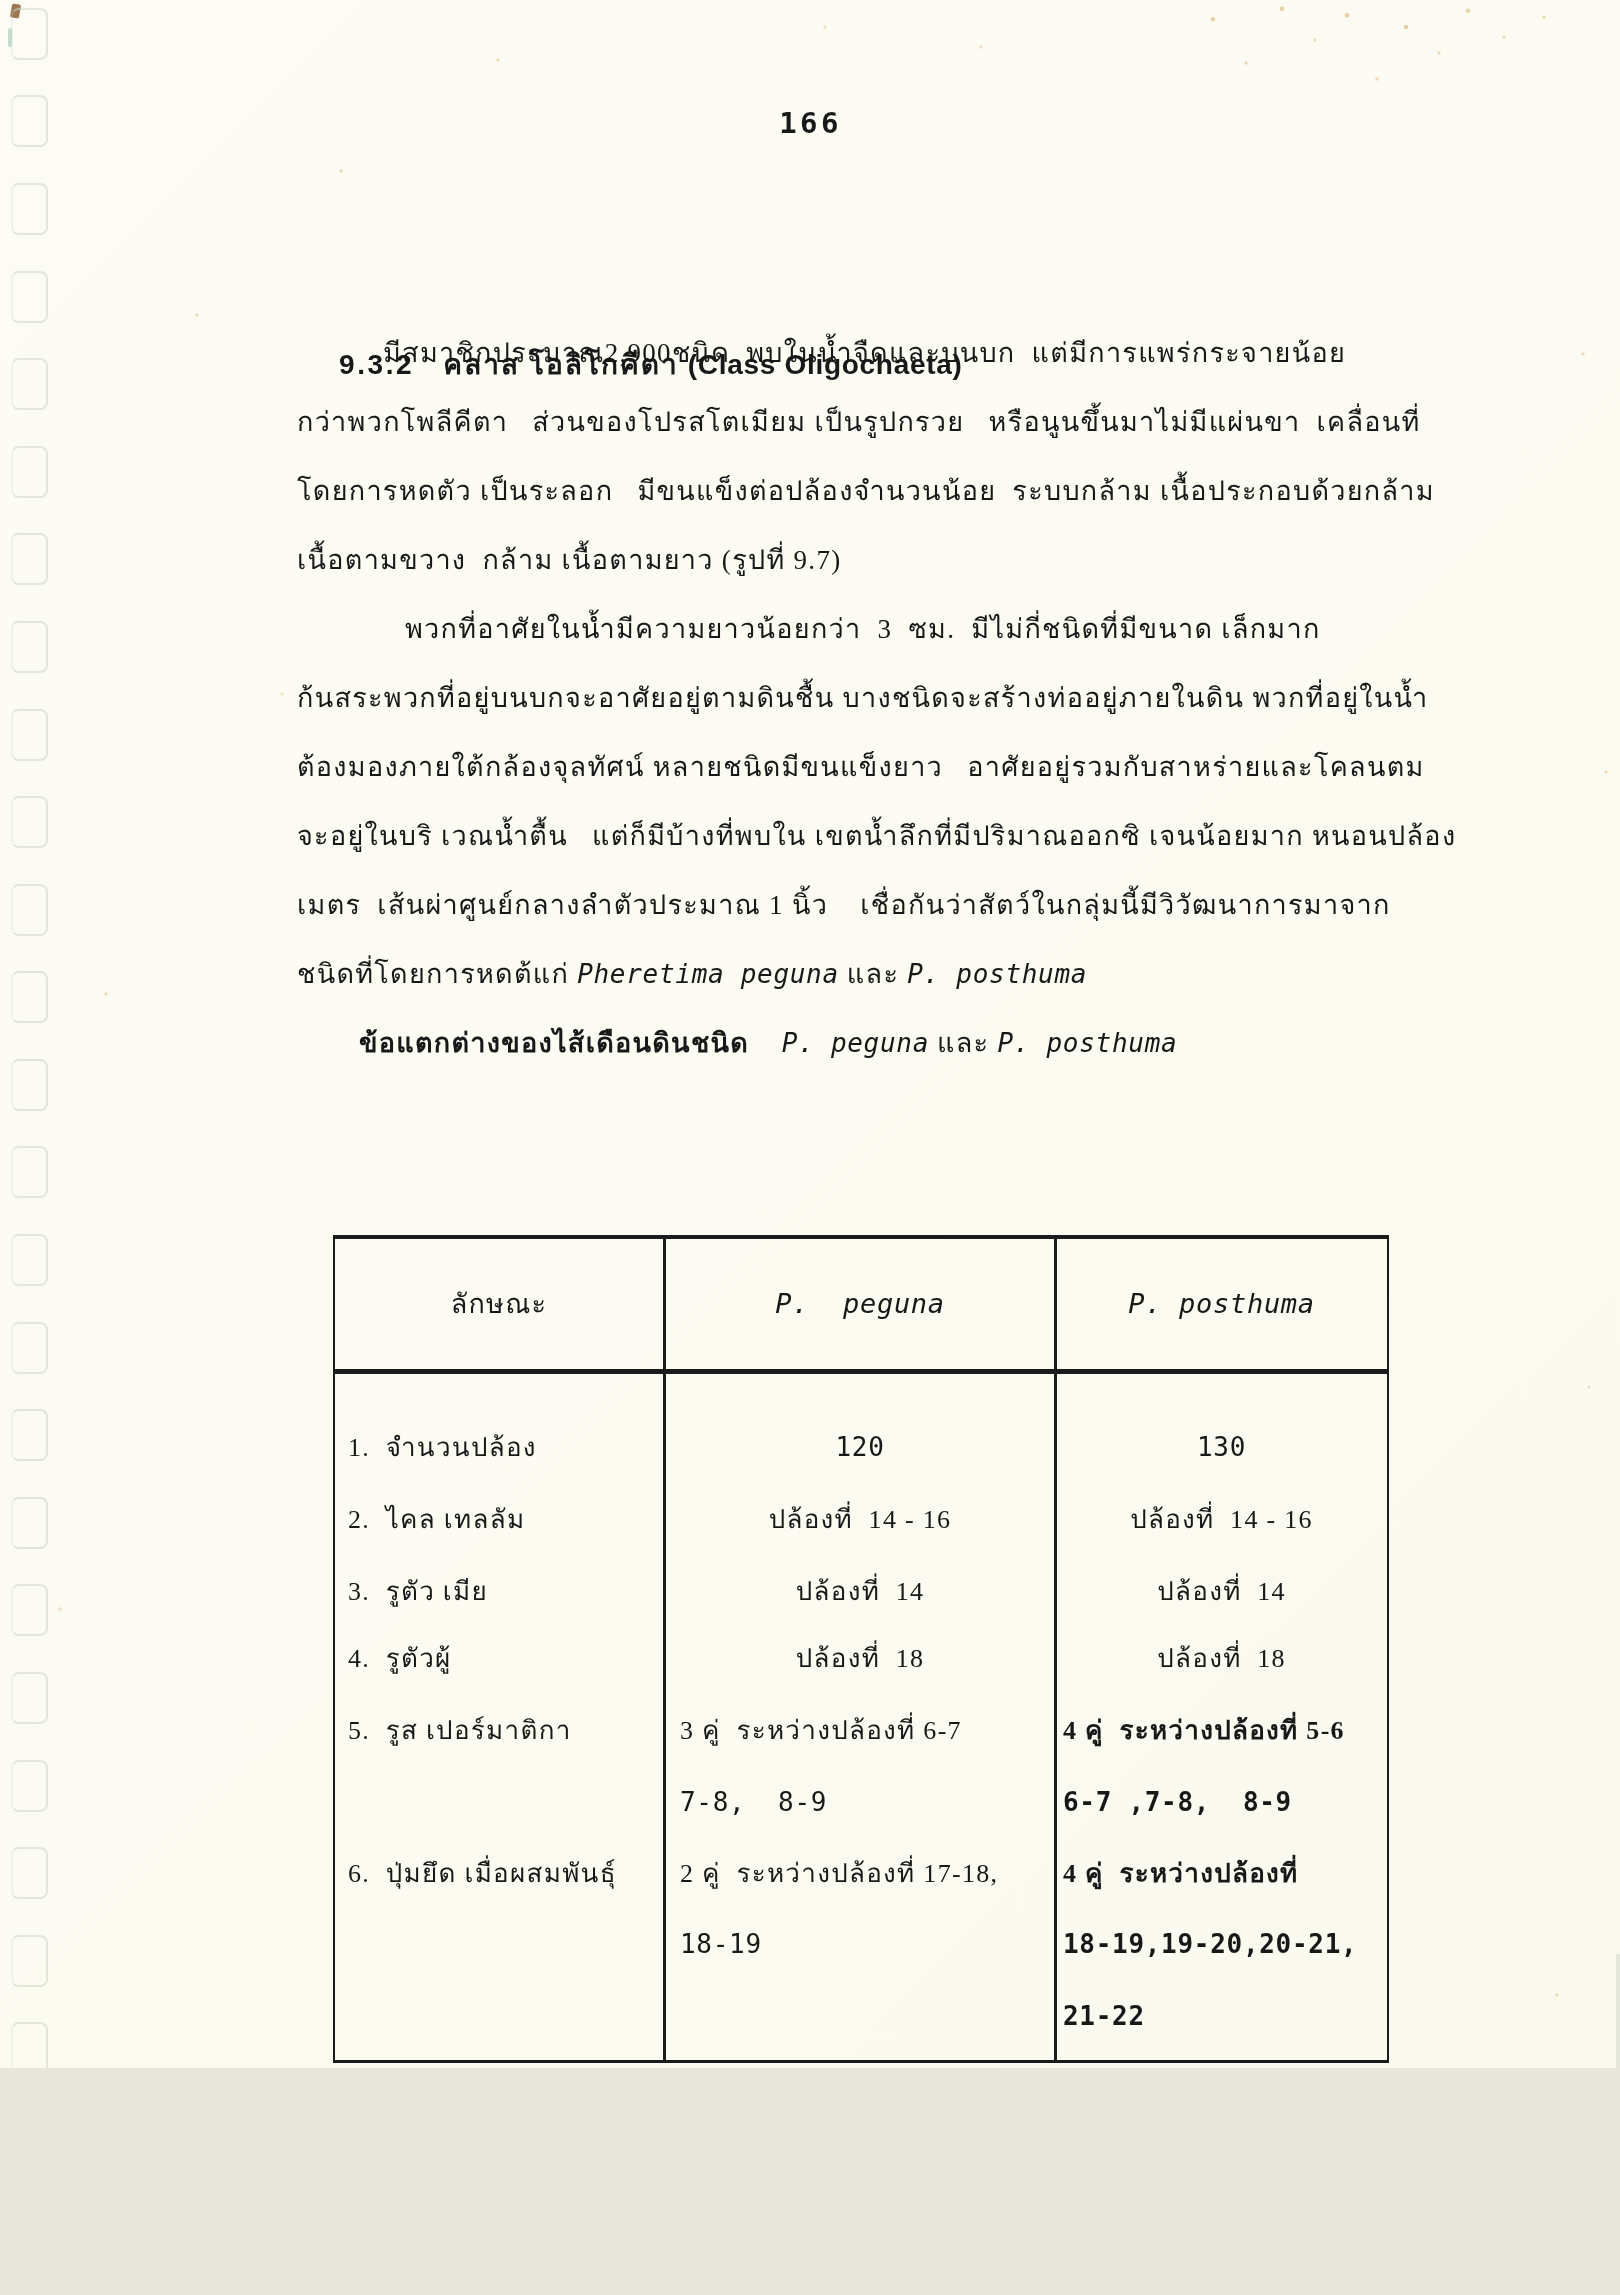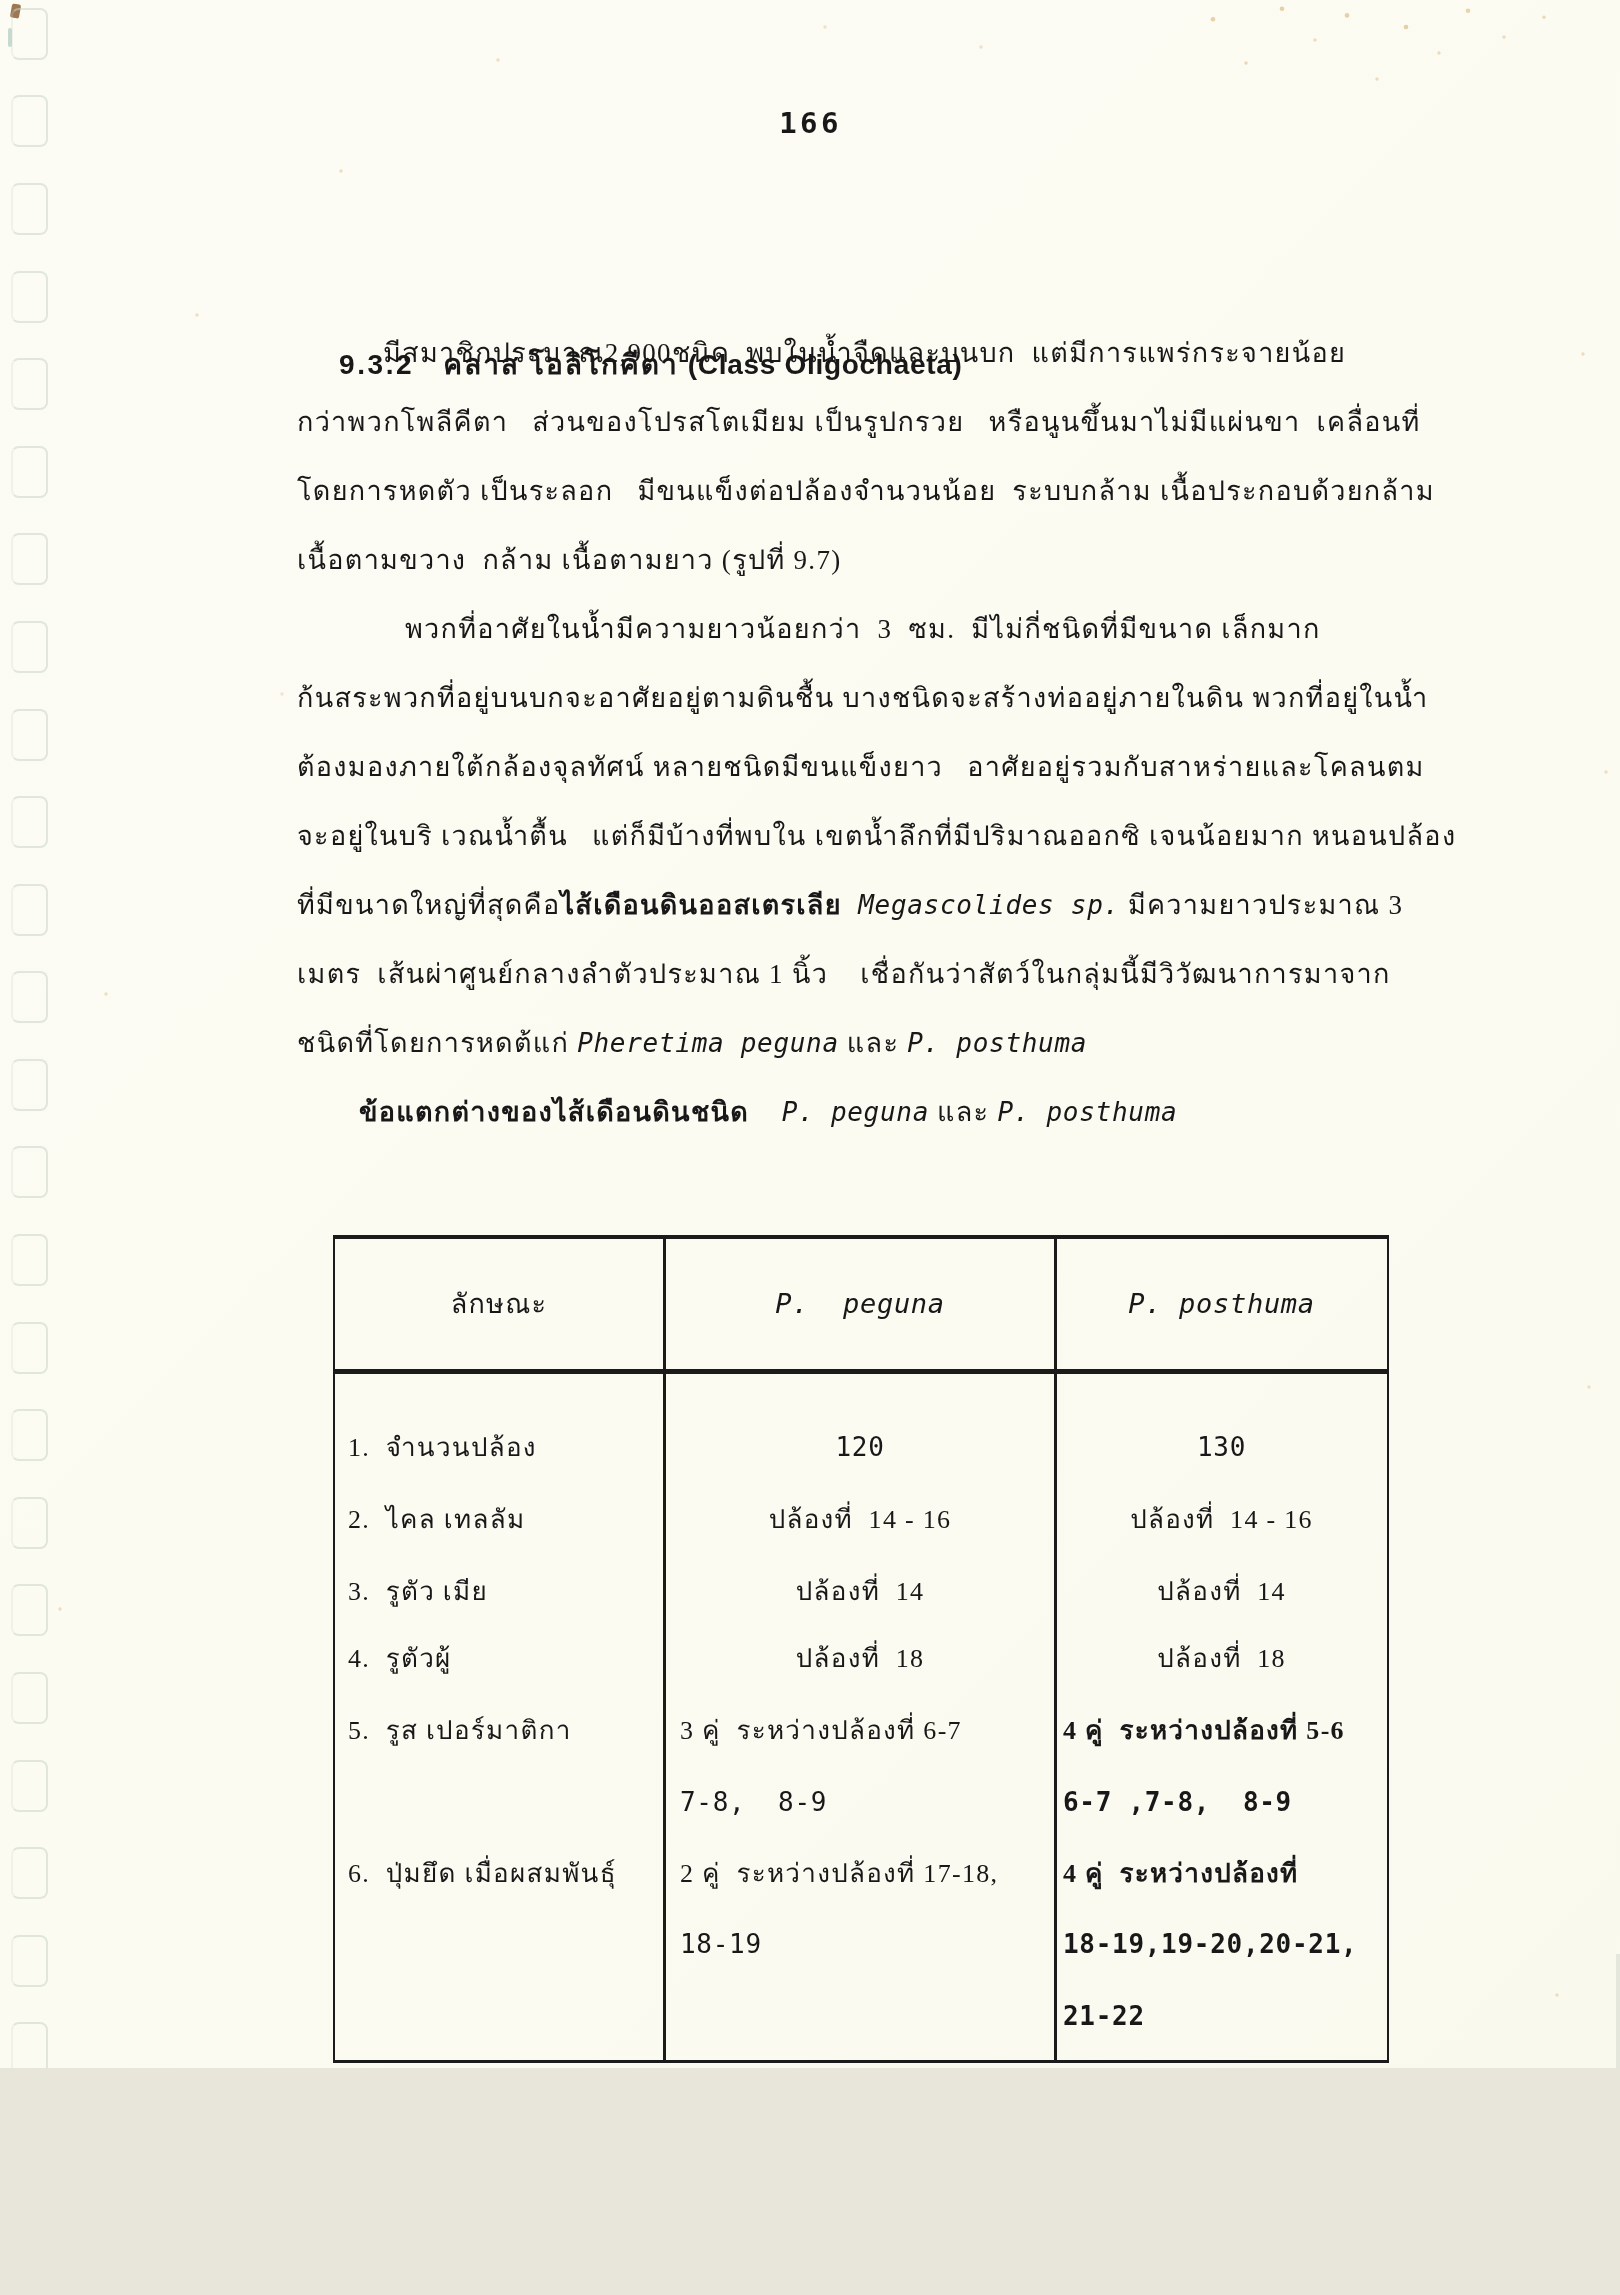--- a/index.html
+++ b/index.html
@@ -142,21 +142,20 @@
 
     <div class="line ind-1">มีสมาชิกประมาณ2,900ชนิด  พบในน้ำจืดและบนบก  แต่มีการแพร่กระจายน้อย</div>
     <div class="line">กว่าพวกโพลีคีตา   ส่วนของโปรสโตเมียม เป็นรูปกรวย   หรือนูนขึ้นมาไม่มีแผ่นขา  เคลื่อนที่</div>
     <div class="line">โดยการหดตัว เป็นระลอก   มีขนแข็งต่อปล้องจำนวนน้อย  ระบบกล้าม เนื้อประกอบด้วยกล้าม</div>
     <div class="line">เนื้อตามขวาง  กล้าม เนื้อตามยาว (รูปที่ 9.7)</div>
 
     <div class="line ind-2">พวกที่อาศัยในน้ำมีความยาวน้อยกว่า  3  ซม.  มีไม่กี่ชนิดที่มีขนาด เล็กมาก</div>
     <div class="line">ก้นสระพวกที่อยู่บนบกจะอาศัยอยู่ตามดินชื้น บางชนิดจะสร้างท่ออยู่ภายในดิน พวกที่อยู่ในน้ำ</div>
     <div class="line">ต้องมองภายใต้กล้องจุลทัศน์ หลายชนิดมีขนแข็งยาว   อาศัยอยู่รวมกับสาหร่ายและโคลนตม</div>
     <div class="line">จะอยู่ในบริ เวณน้ำตื้น   แต่ก็มีบ้างที่พบใน เขตน้ำลึกที่มีปริมาณออกซิ เจนน้อยมาก หนอนปล้อง</div>
-    <div class="line"><span>ที่มีขนาดใหญ่ที่สุดคือ</span><span class="bold">ไส้เดือนดินออสเตรเลีย</span><span class="sci"> Megascolides sp.</span><span> มีความยาวประมาณ 3</span></div>
     <div class="line">เมตร  เส้นผ่าศูนย์กลางลำตัวประมาณ 1 นิ้ว    เชื่อกันว่าสัตว์ในกลุ่มนี้มีวิวัฒนาการมาจาก</div>
     <div class="line"><span>ชนิดที่โดยการหดต้แก่ </span><span class="sci">Pheretima peguna</span><span> และ </span><span class="sci">P. posthuma</span></div>
 
     <div class="line ind-3"><span class="bold">ข้อแตกต่างของไส้เดือนดินชนิด</span><span class="sci">  P. peguna</span><span> และ </span><span class="sci">P. posthuma</span></div>
   </div>
 
   <div class="cmp-table">
     <div class="col-div d1"></div>
     <div class="col-div d2"></div>
     <div class="thead-border"></div>

